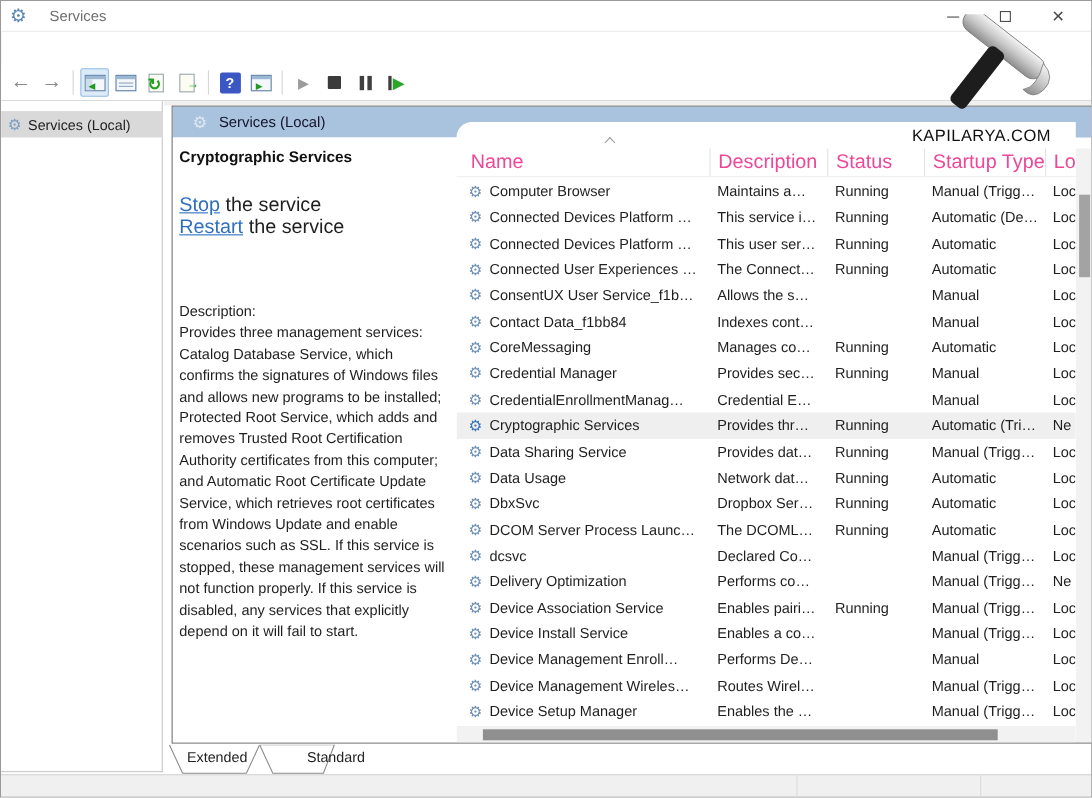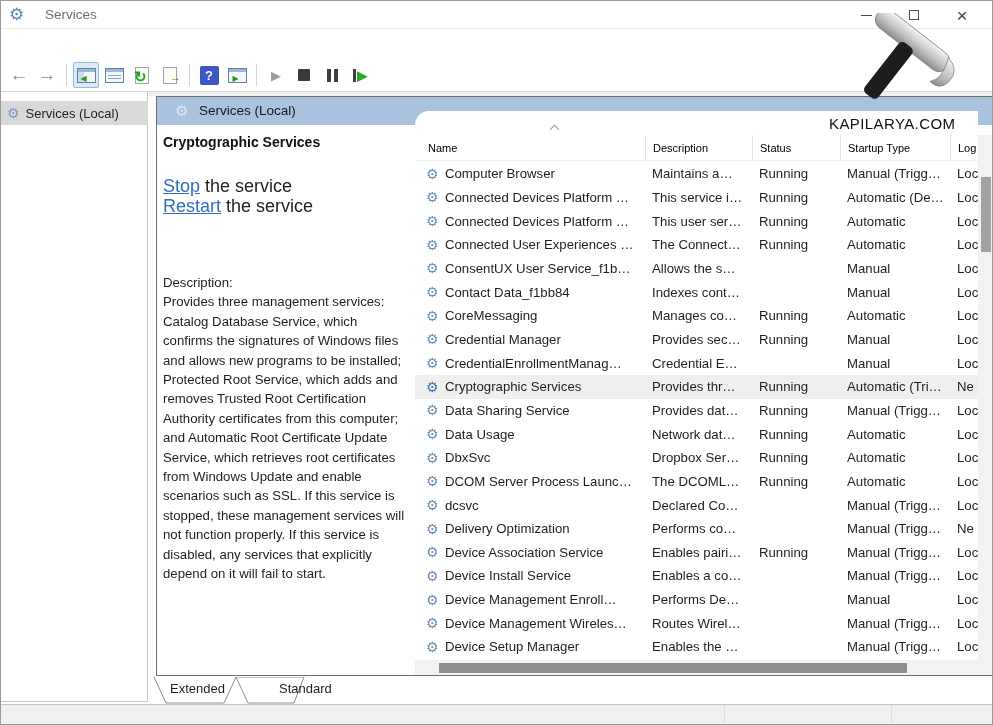--- a/index.html
+++ b/index.html
@@ -80,21 +80,21 @@
   .link { color:#2f6fc1; text-decoration:underline; }
   .svc-desc { margin-top:57px; font-size:13.2px; line-height:19.4px; color:#1f1f1f; }
 
   
   .list-box { position:absolute; left:258px; top:14px; right:15px; bottom:0; background:#fff;
     border-radius:14px 0 0 0; overflow:hidden; }
   .sort-chev { position:absolute; left:136px; top:15px; width:7px; height:7px;
     border-left:1.3px solid #9a9a9a; border-top:1.3px solid #9a9a9a; transform:rotate(45deg); }
   .list-header { position:absolute; left:0; top:24px; right:0; height:26px; display:grid;
     grid-template-columns:230px 107px 88px 110px 1fr; align-items:center;
-    border-bottom:1px solid #f0f0f0; font-size:11px; color:#000000;text-align:center; }
+    border-bottom:1px solid #f0f0f0; font-size:18px; color:#ec4899;text-align:center; }
   .list-header .hcell { height:100%; display:flex; align-items:center; }
   .list-header .hcell + .hcell { border-left:1px solid #e3e3e3; }
   .h-name { padding-left:13px; }
   .h-pad { padding-left:7px; }
   .rows { position:absolute; left:0; top:51px; right:0; bottom:15px; overflow:hidden; }
   .srow { position:relative; height:23.67px; display:grid;
     grid-template-columns:230px 107px 88px 110px 1fr; align-items:center; font-size:13.2px; }
   .srow.selected { background:#efefef; }
   .cell { white-space:nowrap; overflow:hidden; }
   .c-name { padding-left:30px; position:relative; }

